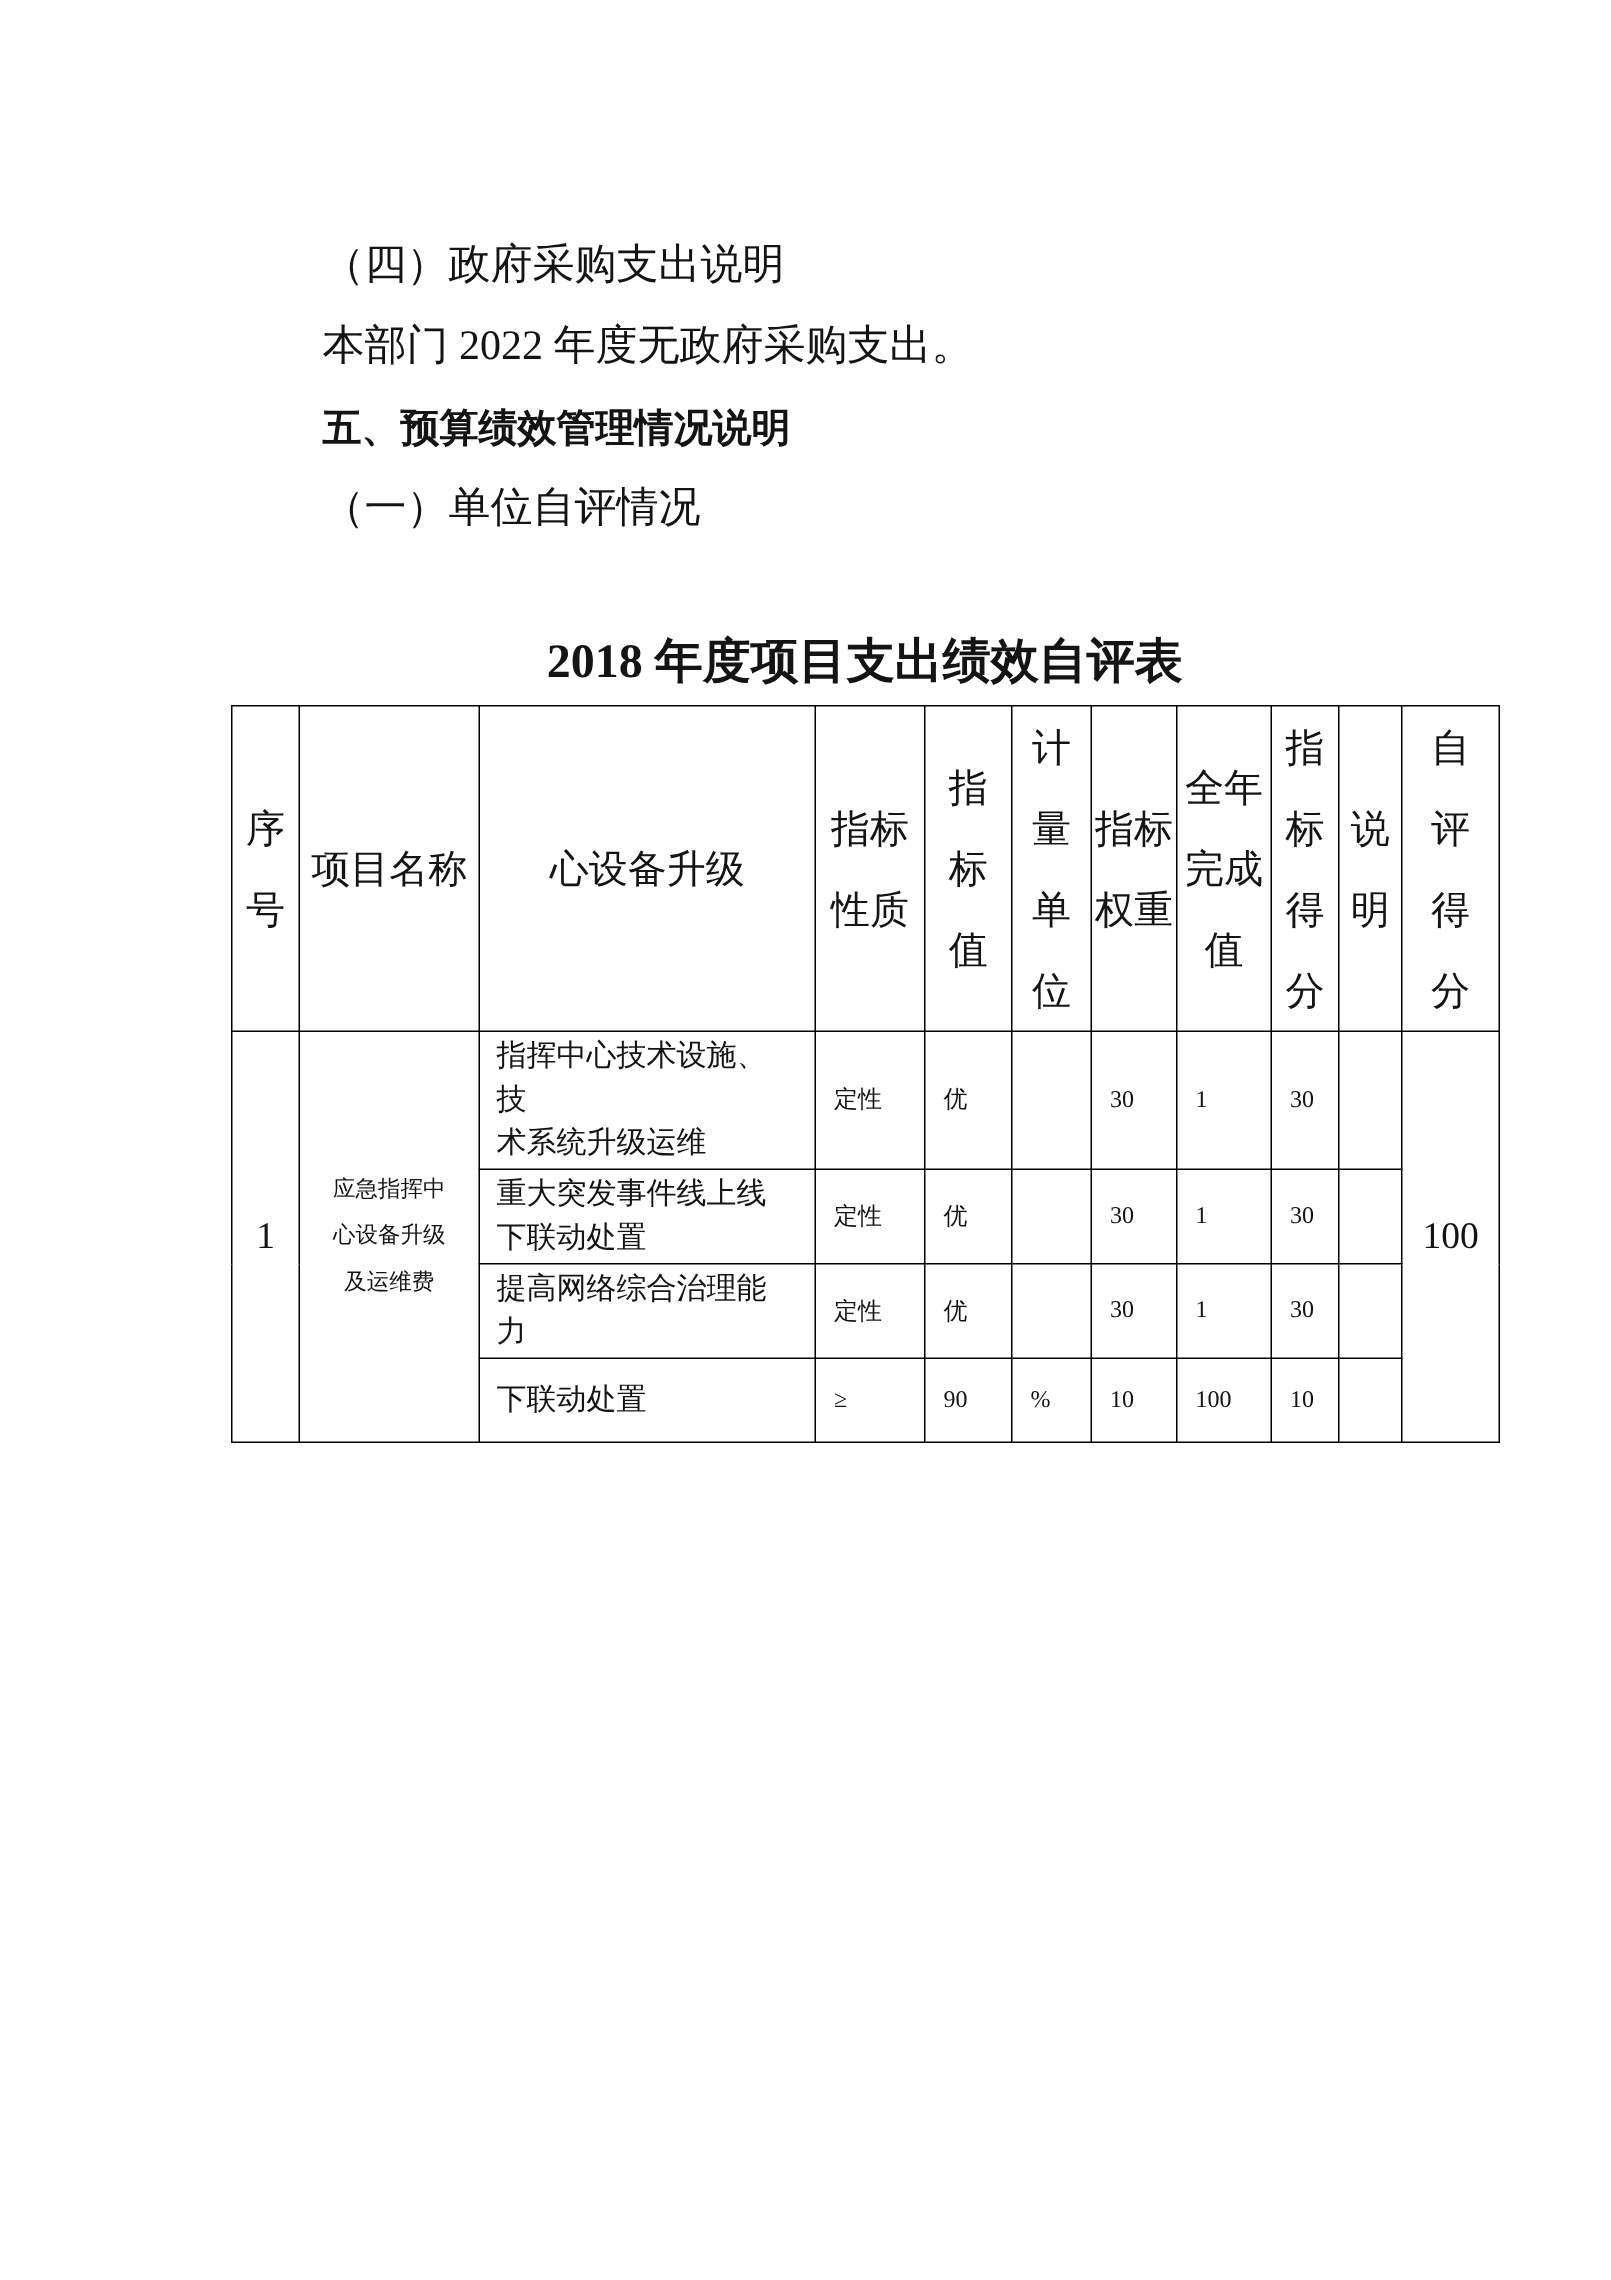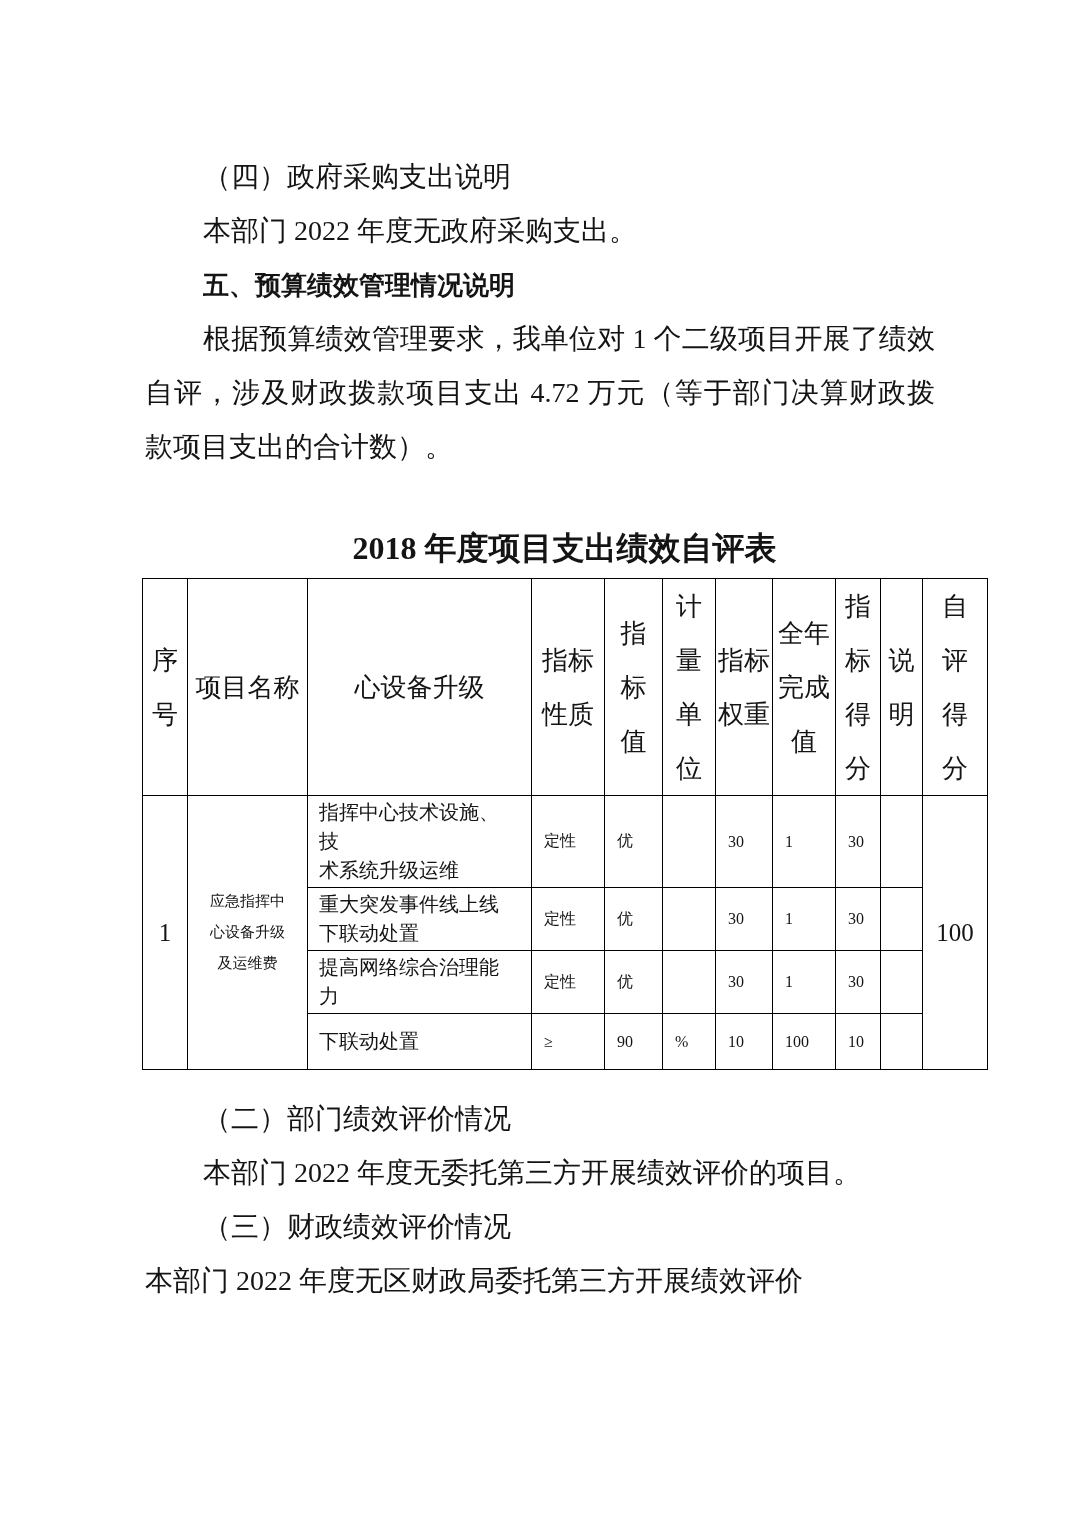--- a/index.html
+++ b/index.html
@@ -7,21 +7,21 @@
     position: relative;
     width: 1074px;
     height: 1520px;
     background: #ffffff;
     color: #141414;
     font-family: "Liberation Serif", serif;
     overflow: hidden;
   }
   .content {
     position: absolute;
-    left: 145px;
+    left: 157px;
     top: 150px;
     width: 790px;
   }
   .para {
     margin: 0;
     font-size: 28px;
     line-height: 54px;
     text-align: justify;
     font-family: "Liberation Serif", serif;
   }
@@ -103,21 +103,21 @@
 </style>
 </head>
 <body>
 
 <div class="page">
   <div class="content">
 
     <p class="para indent">（四）政府采购支出说明</p>
     <p class="para indent">本部门 2022 年度无政府采购支出。</p>
     <p class="section-heading">五、预算绩效管理情况说明</p>
-    <p class="para indent">根据预算绩效管理要求，我单位对 1 个二级项目开展了绩效自评，涉及财政拨款项目支出 4.72 万元（等于部门决算财政拨款项目支出的合计数）。</p>
+    <p class="para indent">（一）单位自评情况</p>
 
     <div class="spacer"></div>
 
     <div class="table-block">
       <p class="table-title">2018 年度项目支出绩效自评表</p>
 
       <table class="self-eval">
         <colgroup>
           <col style="width:45px">
           <col style="width:120px">
@@ -211,21 +211,15 @@
             <td class="val-cell">%</td>
             <td class="val-cell">10</td>
             <td class="val-cell">100</td>
             <td class="val-cell">10</td>
             <td class="val-cell"></td>
           </tr>
         </tbody>
       </table>
     </div>
 
-    <div class="bottom-block">
-      <p class="para indent">（二）部门绩效评价情况</p>
-      <p class="para indent">本部门 2022 年度无委托第三方开展绩效评价的项目。</p>
-      <p class="para indent">（三）财政绩效评价情况</p>
-      <p class="para">本部门 2022 年度无区财政局委托第三方开展绩效评价</p>
-    </div>
 
   </div>
 </div>
 
 </body></html>

